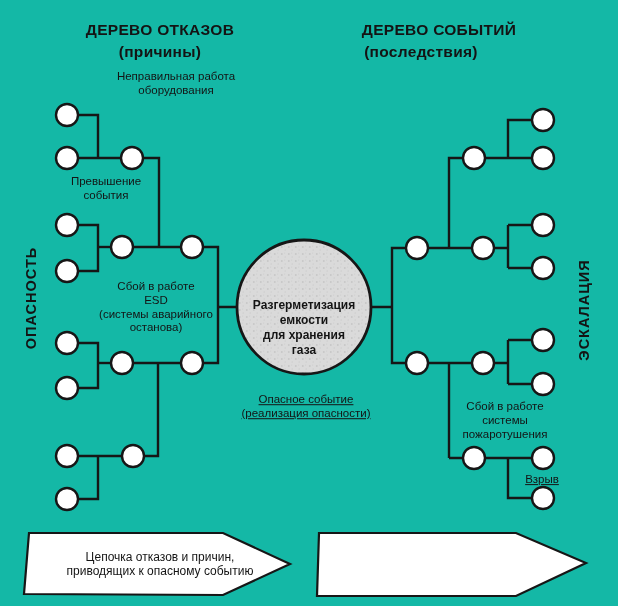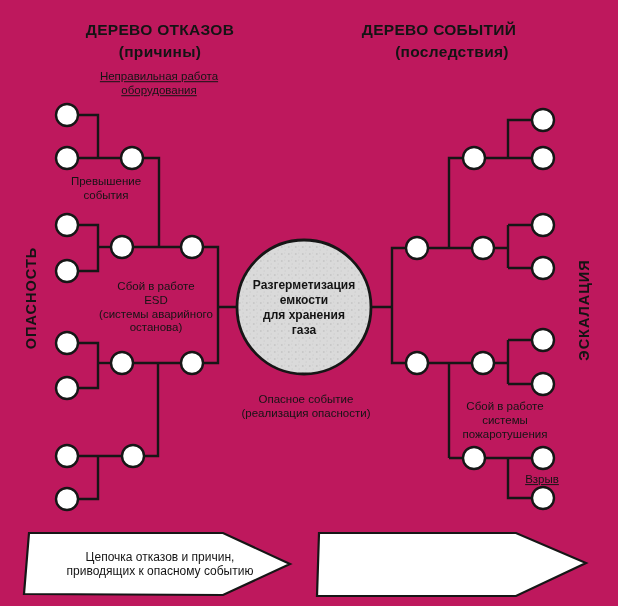--- a/index.html
+++ b/index.html
@@ -1,33 +1,33 @@
 <!DOCTYPE html>
 <html><head>
 <meta charset="utf-8">
 <style>
   html,body{margin:0;padding:0;background:#ffffff;}
   body{width:618px;height:606px;font-family:"Liberation Sans",sans-serif;color:#111;}
-  .stage{position:relative;width:618px;height:606px;background:#be185d;overflow:hidden;}
+  .stage{position:relative;width:618px;height:606px;background:#14b8a6;overflow:hidden;}
   svg.layer{position:absolute;left:0;top:0;}
   .lbl{
     position:absolute;
     transform:translate(-50%,-50%);
     white-space:pre-line;
     text-align:center;
     line-height:1.2;
     font-size:11.5px;
     color:#141414;
   }
   .t{font-weight:bold;font-size:15.5px;letter-spacing:.3px;line-height:1.25;}
   .vert{
     font-weight:bold;font-size:14.5px;letter-spacing:1px;white-space:nowrap;
     transform:translate(-50%,-50%) rotate(-90deg);
   }
-  .c-ev{font-weight:bold;font-size:12px;line-height:1.25;}
+  .c-ev{font-weight:bold;font-size:12px;line-height:1.25;margin-top:20px;}
   .arrow-lbl{font-size:12px;line-height:1.18;}
 </style>
 </head>
 <body>
 
 <div class="stage">
 
   <svg class="layer" width="618" height="606" viewBox="0 0 618 606">
     <defs>
       <pattern id="speck" width="7" height="7" patternUnits="userSpaceOnUse">
@@ -103,39 +103,39 @@
 
     <circle cx="304" cy="307" r="67" fill="url(#speck)" stroke="#161616" stroke-width="2.8"></circle>
 
     <polygon points="29,533 223,533 290,564 223,595 24,594" fill="#ffffff" stroke="#161616" stroke-width="2.2"></polygon>
     <polygon points="319,533 516,533 586,563 516,596 317,596" fill="#ffffff" stroke="#161616" stroke-width="2.2"></polygon>
   </svg>
 
   <div class="lbl t" style="left:160px;top:30px;">ДЕРЕВО ОТКАЗОВ</div>
   <div class="lbl t" style="left:439px;top:30px;">ДЕРЕВО СОБЫТИЙ</div>
   <div class="lbl t" style="left:160px;top:52px;">(причины)</div>
-  <div class="lbl t" style="left:452px;top:52px;">(последствия)</div>
+  <div class="lbl t" style="left:421px;top:52px;">(последствия)</div>
 
   <div class="lbl vert" style="left:32px;top:298px;">ОПАСНОСТЬ</div>
   <div class="lbl vert" style="left:585px;top:310px;">ЭСКАЛАЦИЯ</div>
 
-  <div class="lbl" style="left:159px;top:84px;text-decoration:underline;">Неправильная работа
+  <div class="lbl" style="left:176px;top:84px;">Неправильная работа
 оборудования</div>
   <div class="lbl" style="left:106px;top:189px;">Превышение
 события</div>
   <div class="lbl" style="left:156px;top:308px;">Сбой в работе
 ESD
 (системы аварийного
 останова)</div>
 
   <div class="lbl c-ev" style="left:304px;top:308px;width:120px;">Разгерметизация
 емкости
 для хранения
 газа</div>
-  <div class="lbl" style="left:306px;top:407px;">Опасное событие
+  <div class="lbl" style="left:306px;top:407px;text-decoration:underline;">Опасное событие
 (реализация опасности)</div>
 
   <div class="lbl" style="left:505px;top:421px;">Сбой в работе
 системы
 пожаротушения</div>
   <div class="lbl" style="left:542px;top:480px;text-decoration:underline;">Взрыв</div>
 
   <div class="lbl arrow-lbl" style="left:160px;top:564px;width:230px;">Цепочка отказов и причин,
 приводящих к опасному событию</div>
 

